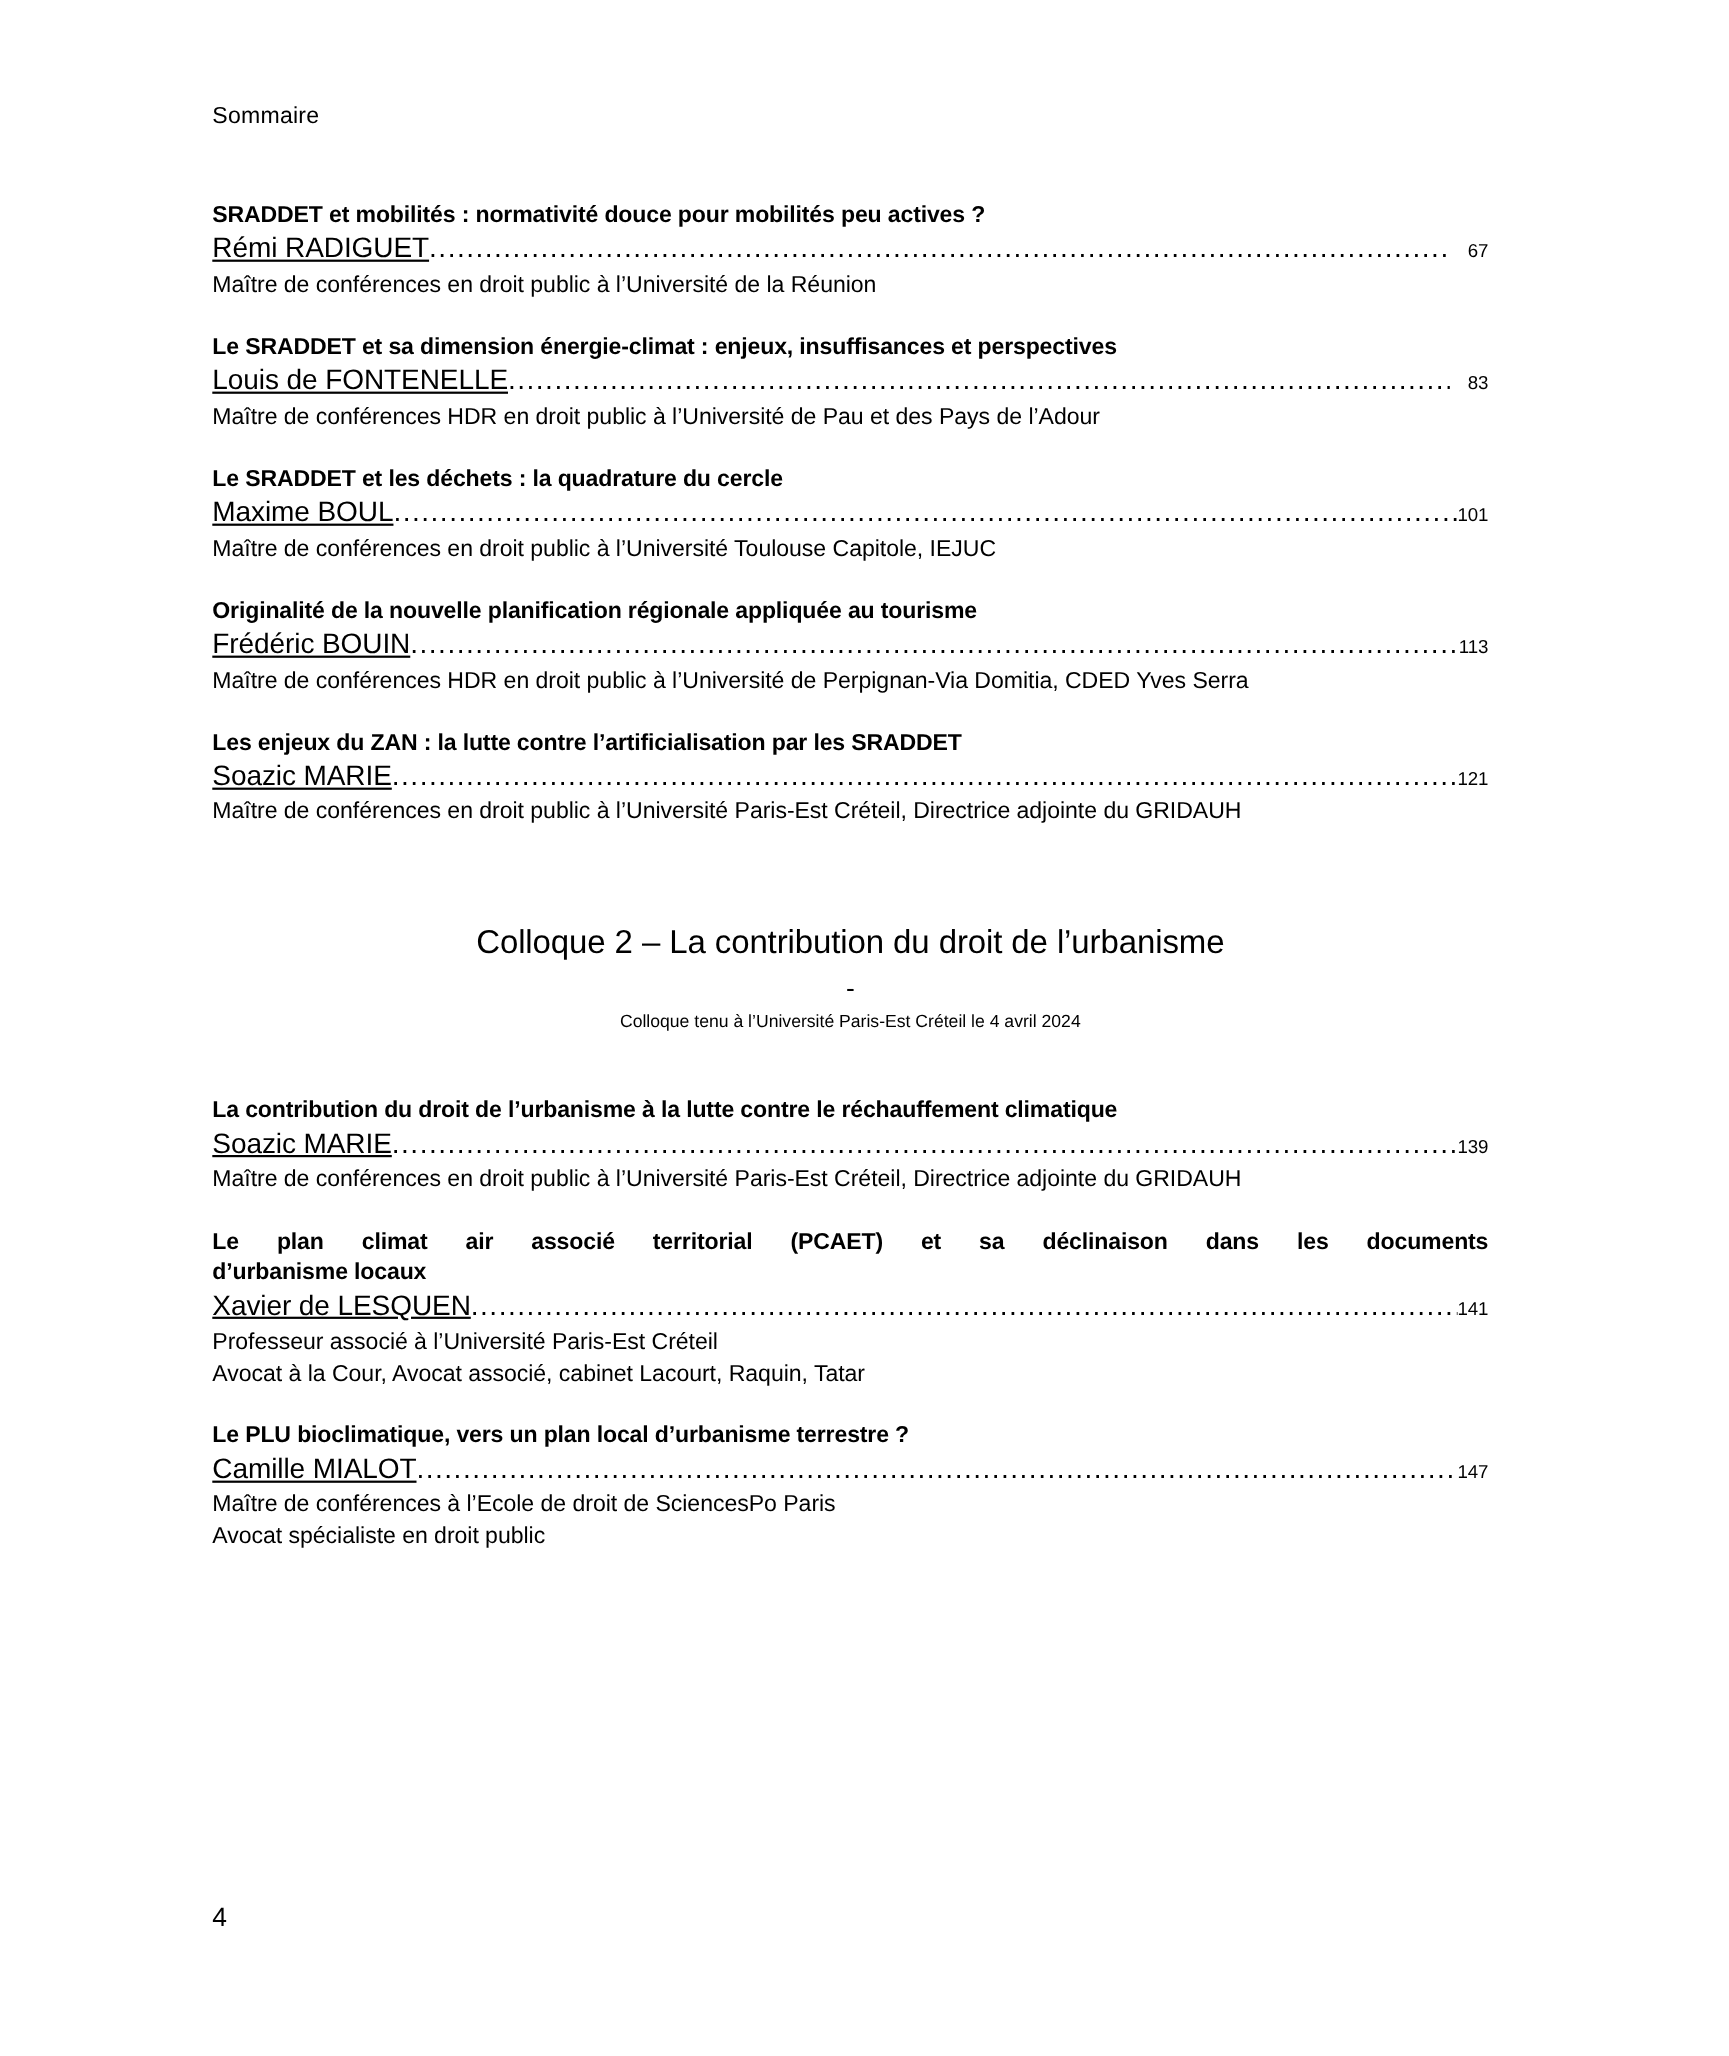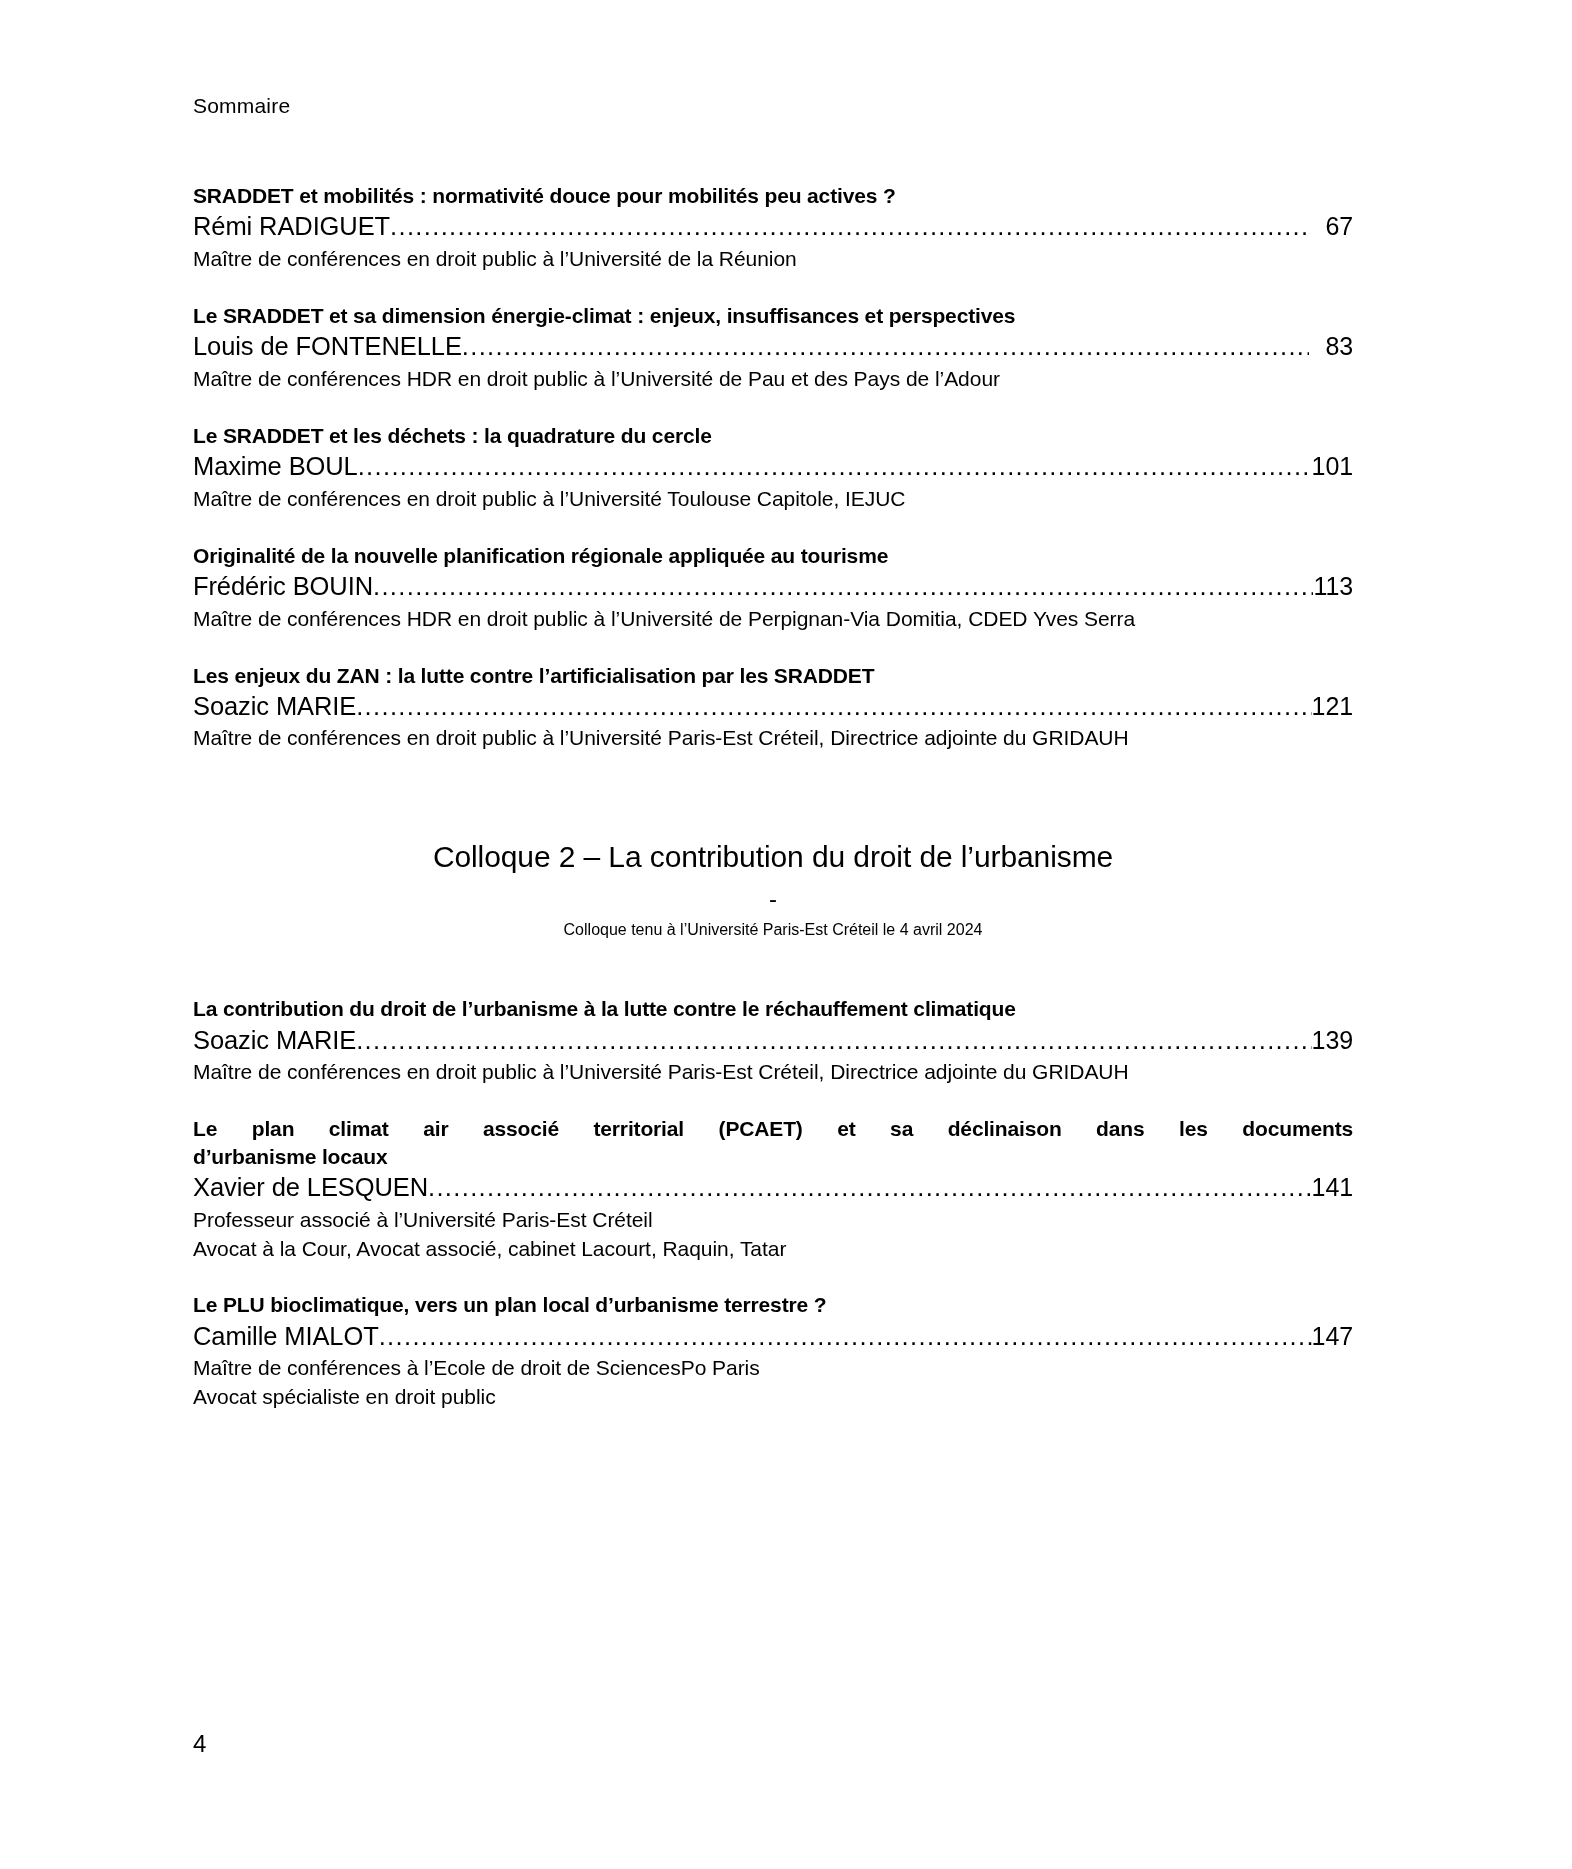--- a/index.html
+++ b/index.html
@@ -68,41 +68,42 @@
     display: flex;
     align-items: baseline;
     font-size: 25.5px;
     line-height: 1.28;
     letter-spacing: -0.1px;
     white-space: nowrap;
     margin-bottom: 2px;
   }
   .entry-author {
     flex: 0 0 auto;
+    text-decoration: underline;
   }
   .leader {
     flex: 1 1 auto;
     overflow: hidden;
     margin: 0 0px;
     position: relative;
     height: 1em;
   }
   .leader::before {
     content: "........................................................................................................................................................................................................";
     display: block;
     letter-spacing: 1.35px;
     font-size: 25.5px;
     line-height: 1em;
     white-space: nowrap;
     color: #000;
   }
   .entry-page {
     flex: 0 0 auto;
     text-align: right;
-    font-size: 25px;
+    font-size: 17px;
   }
   .entry-page.gap {
     padding-left: 16px;
   }
 
   .entry-affil {
     font-size: 21px;
     line-height: 1.38;
     letter-spacing: -0.05px;
   }

